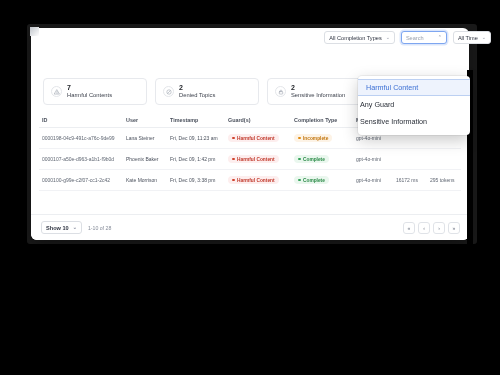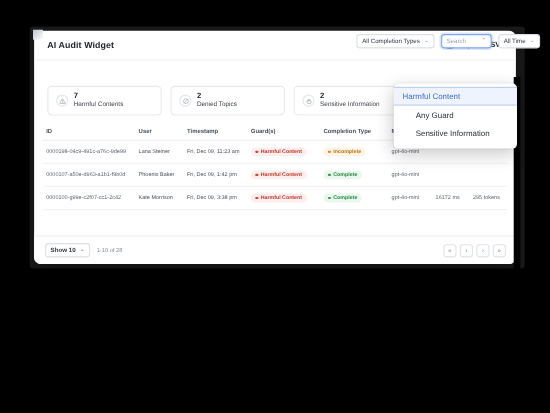--- a/index.html
+++ b/index.html
@@ -99,21 +99,21 @@
     position: absolute;
     left: 358px; top: 76px;
     width: 112px;
     background: #ffffff;
     border-radius: 4px;
     box-shadow: 0 5px 16px rgba(0,0,0,0.22), 0 0 0 1px rgba(0,0,0,0.05);
     padding: 3px 0 5px 0;
     z-index: 30;
   }
   .dd-item {
-    padding: 4px 20px;
+    padding: 4px 2px;
     font-size: 7.2px;
     color: #2a2f38;
     cursor: pointer;
     white-space: nowrap;
   }
   .dd-item.active {
     color: #3b6fd4;
     background: #eef3fd;
     border: 1px solid #bcd0f2;
     border-left: none; border-right: none;
@@ -260,33 +260,20 @@
 </head>
 <body>
 
 <div id="stage">
 
   <div class="backdrop"></div>
   <div class="corner-mark"></div>
 
   <div class="widget">
 
-    <div class="widget-header">
-      <div class="widget-title">AI Audit Widget</div>
-      <div class="export-btn">
-        <span class="export-icon">
-          <svg viewBox="0 0 16 16" fill="none" stroke="#24282f" stroke-width="1.6" stroke-linecap="round" stroke-linejoin="round">
-            <rect x="2.5" y="2.5" width="11" height="11" rx="1.5"></rect>
-            <path d="M8 5v5"></path>
-              <path d="M5.8 7.8L8 10l2.2-2.2"></path>
-          </svg>
-        </span>
-        <span>Export CSV</span>
-      </div>
-    </div>
 
     <div class="stats">
       <div class="stat-card">
         <span class="stat-icon">
           <svg viewBox="0 0 16 16" fill="none" stroke="currentColor" stroke-width="1.5" stroke-linecap="round" stroke-linejoin="round">
             <path d="M8 2.5L14.5 13.5h-13z"></path>
               <path d="M8 6.5v3"></path>
               <path d="M8 11.4v.2"></path>
           </svg>
         </span>

